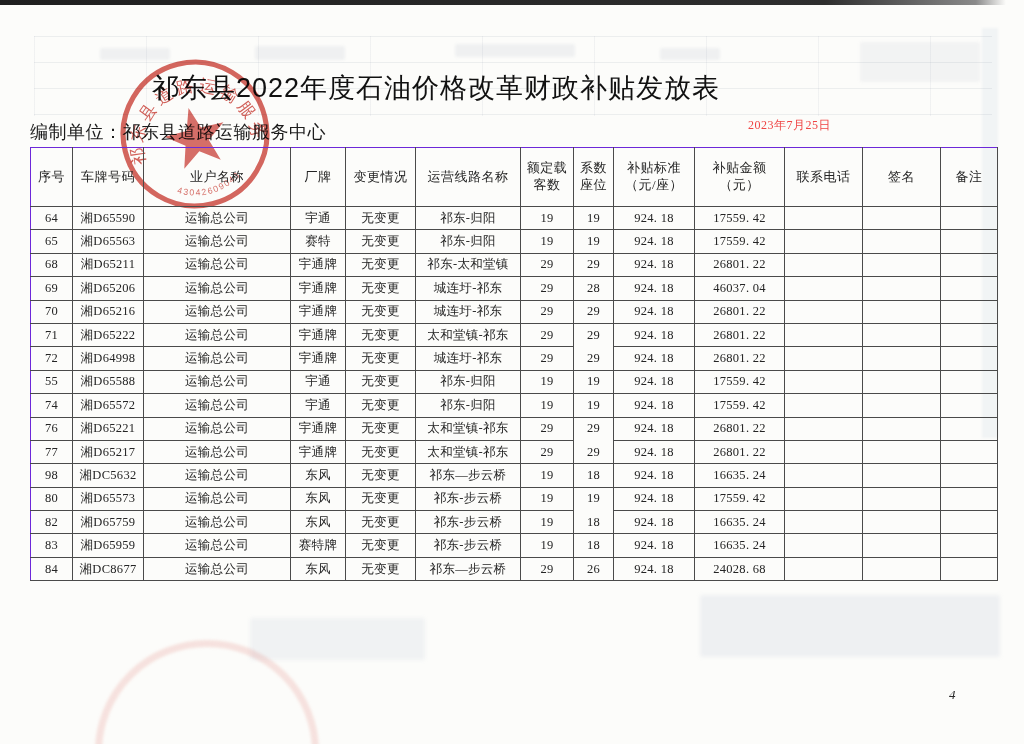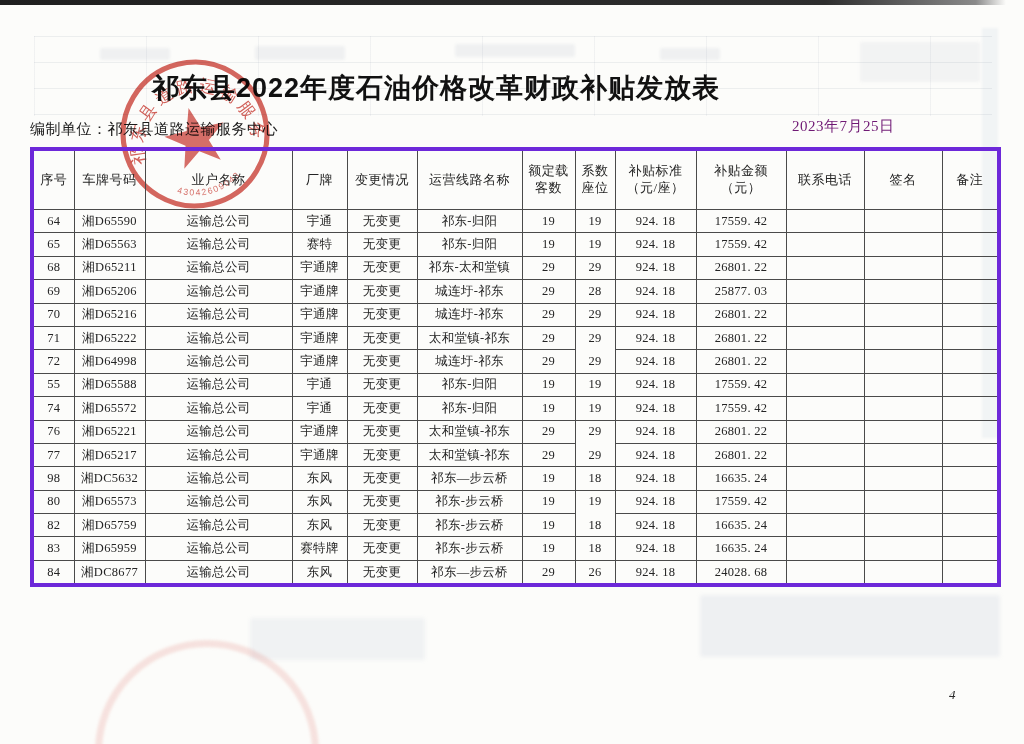--- a/index.html
+++ b/index.html
@@ -38,41 +38,41 @@
     background:rgba(150,172,202,0.10);filter:blur(1px);
   }
   .bleed-stamp-arc{
     position:absolute;left:95px;top:640px;width:210px;height:210px;border-radius:50%;
     border:7px solid rgba(226,118,110,0.20);filter:blur(1.5px);
   }
   .title{
     position:absolute;left:0;top:70px;width:872px;margin:0;
     text-align:center;
     font-family:"Liberation Sans", sans-serif;
-    font-size:27px;font-weight:700;letter-spacing:1px;color:#111;
+    font-size:27px;font-weight:400;letter-spacing:1px;color:#111;
   }
   .prepared{
     position:absolute;left:30px;top:120px;
-    font-size:15px;color:#1c1c1c;letter-spacing:0.5px;
+    font-size:18px;color:#1c1c1c;letter-spacing:0.5px;
   }
   .docdate{
     position:absolute;left:748px;top:117px;
-    font-size:15px;color:#701a75;letter-spacing:0.5px;margin-left:44px;
+    font-size:12px;color:#ef4444;letter-spacing:0.5px;
   }
   
   .stamp{
     position:absolute;left:118px;top:57px;width:154px;height:154px;
     mix-blend-mode:multiply;opacity:0.9;
     transform:rotate(-14deg);
   }
   
   table#data-table{
     position:absolute;left:30px;top:147px;
     width:967px;table-layout:fixed;
-    border-collapse:collapse;border:4px solid #6d28d9;
+    border-collapse:collapse;border:1px solid #6d28d9;
     background:transparent;
   }
   #data-table th,#data-table td{
     border-right:1px solid #4a4a4a;border-bottom:1px solid #4a4a4a;
     padding:0;text-align:center;vertical-align:middle;
     color:#242424;overflow:hidden;
   }
   #data-table th{
     height:58px;font-weight:normal;font-size:13px;line-height:1.3;
     white-space:pre-line;letter-spacing:0.5px;
@@ -214,21 +214,21 @@
         <tr>
           <td class="c0">69</td>
           <td class="c1">湘D65206</td>
           <td class="c2">运输总公司</td>
           <td class="c3">宇通牌</td>
           <td class="c4">无变更</td>
           <td class="c5">城连圩-祁东</td>
           <td class="c6">29</td>
           <td class="c7">28</td>
           <td class="c8">924. 18</td>
-          <td class="c9">25877. 03</td>
+          <td class="c9">46037. 04</td>
           <td class="c10"></td>
           <td class="c11"></td>
           <td class="c12"></td>
         </tr>
         <tr>
           <td class="c0">70</td>
           <td class="c1">湘D65216</td>
           <td class="c2">运输总公司</td>
           <td class="c3">宇通牌</td>
           <td class="c4">无变更</td>

